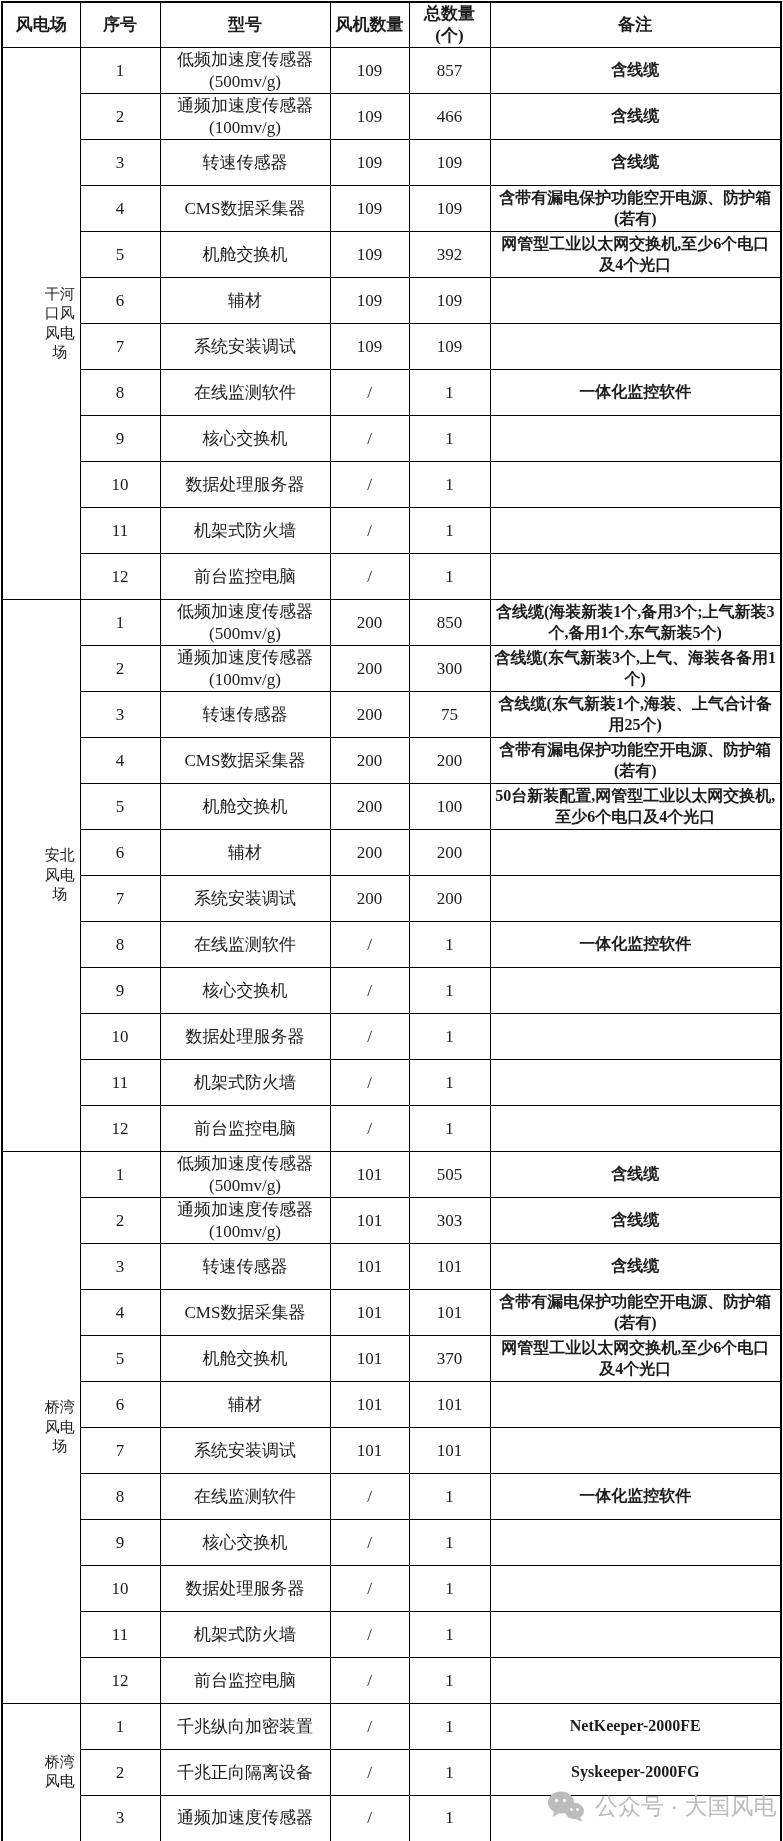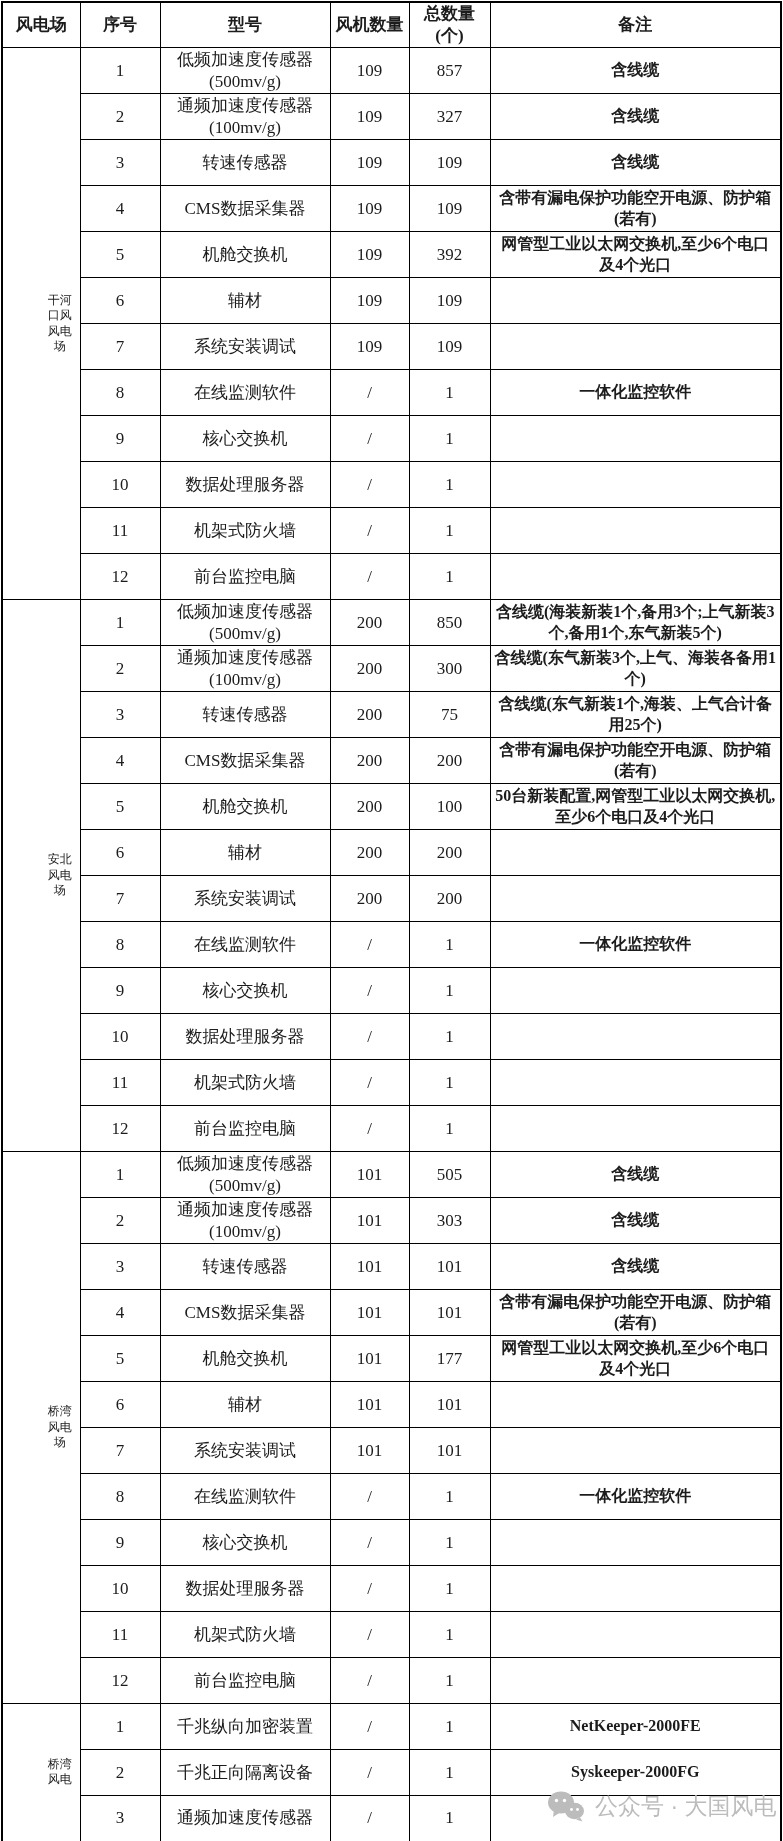--- a/index.html
+++ b/index.html
@@ -17,21 +17,21 @@
     border:1px solid #000;
     text-align:center;vertical-align:middle;
     white-space:pre-line;
     font-size:17px;line-height:1.3;
     padding:0 3px;
     overflow:hidden;
   }
   thead tr{height:38px;}
   th{font-weight:bold;font-size:17px;}
   tbody tr{height:46px;}
-  .farm-cell{font-size:12px;padding-left:40px;}
+  .farm-cell{font-size:15px;padding-left:40px;}
   .remark-cell{font-size:16px;font-weight:bold;}
   .watermark{
     position:absolute;top:1789px;left:546px;
     display:flex;align-items:center;gap:10px;
     color:#bcbcbc;font-size:23px;
     font-family:"Liberation Sans","DejaVu Sans",sans-serif;
     pointer-events:none;
   }
   .wechat-icon{flex:0 0 auto;}
 </style>
@@ -68,21 +68,21 @@
 (500mv/g)</td>
           <td class="turbine-count-cell">109</td>
           <td class="total-quantity-cell">857</td>
           <td class="remark-cell">含线缆</td>
         </tr>
         <tr>
           <td class="index-cell">2</td>
           <td class="model-cell">通频加速度传感器
 (100mv/g)</td>
           <td class="turbine-count-cell">109</td>
-          <td class="total-quantity-cell">327</td>
+          <td class="total-quantity-cell">466</td>
           <td class="remark-cell">含线缆</td>
         </tr>
         <tr>
           <td class="index-cell">3</td>
           <td class="model-cell">转速传感器</td>
           <td class="turbine-count-cell">109</td>
           <td class="total-quantity-cell">109</td>
           <td class="remark-cell">含线缆</td>
         </tr>
         <tr>
@@ -265,21 +265,21 @@
           <td class="index-cell">4</td>
           <td class="model-cell">CMS数据采集器</td>
           <td class="turbine-count-cell">101</td>
           <td class="total-quantity-cell">101</td>
           <td class="remark-cell">含带有漏电保护功能空开电源、防护箱(若有)</td>
         </tr>
         <tr>
           <td class="index-cell">5</td>
           <td class="model-cell">机舱交换机</td>
           <td class="turbine-count-cell">101</td>
-          <td class="total-quantity-cell">177</td>
+          <td class="total-quantity-cell">370</td>
           <td class="remark-cell">网管型工业以太网交换机,至少6个电口及4个光口</td>
         </tr>
         <tr>
           <td class="index-cell">6</td>
           <td class="model-cell">辅材</td>
           <td class="turbine-count-cell">101</td>
           <td class="total-quantity-cell">101</td>
           <td class="remark-cell"></td>
         </tr>
         <tr>

